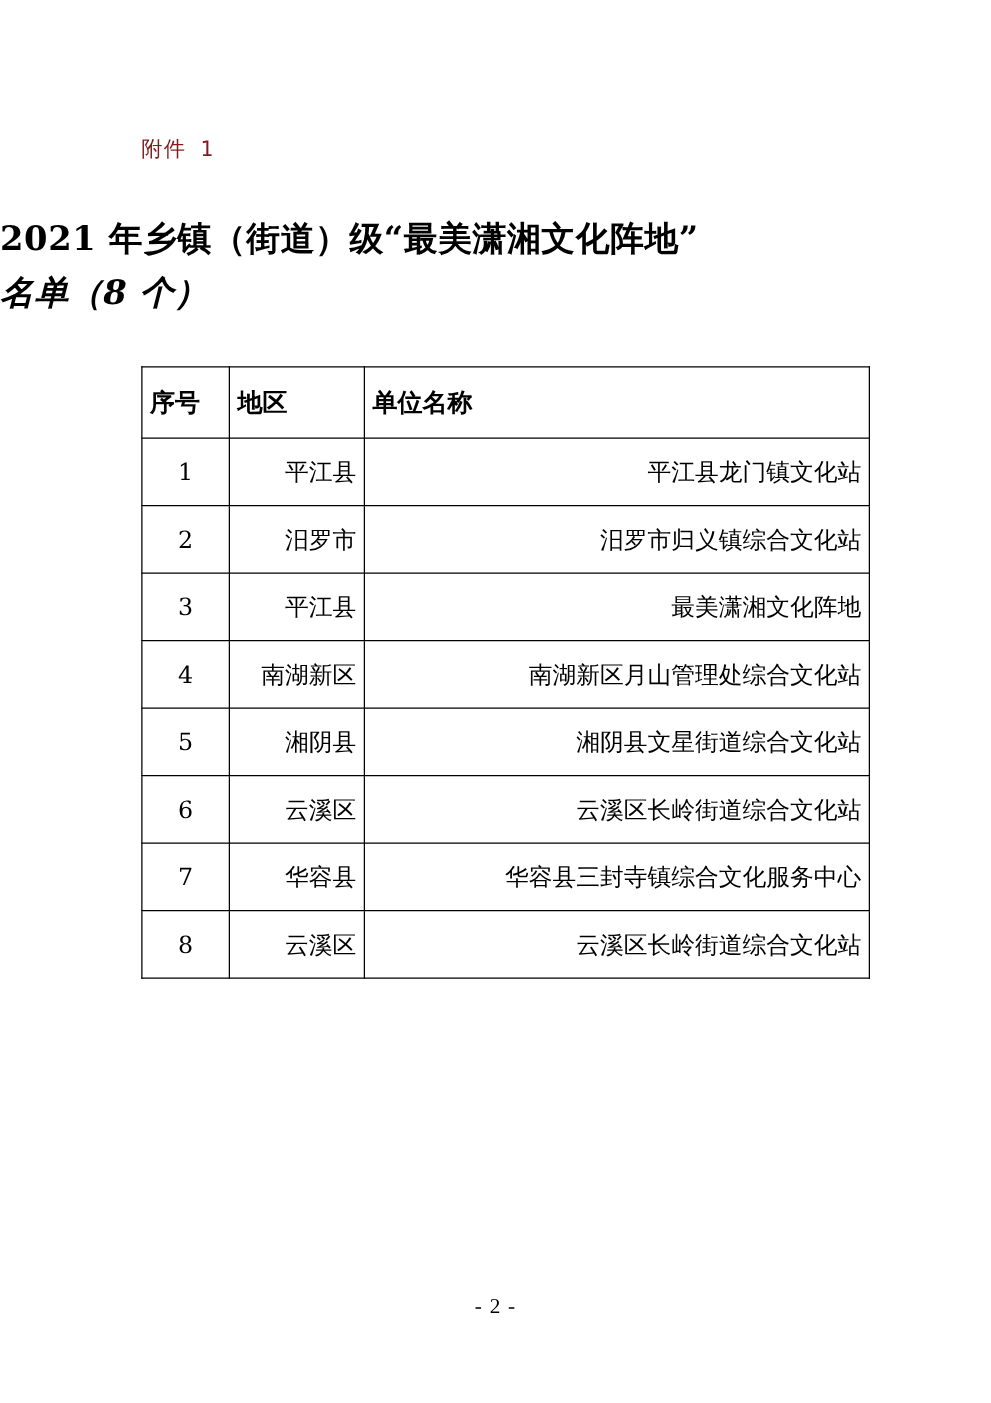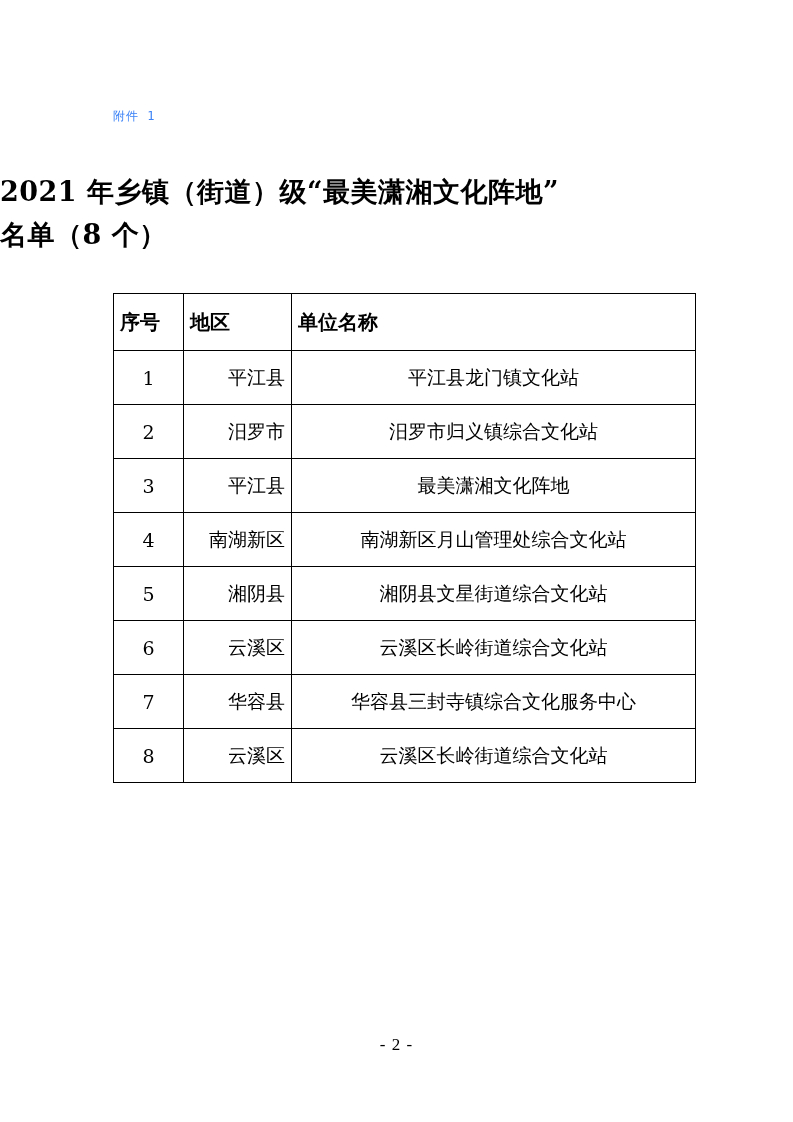--- a/index.html
+++ b/index.html
@@ -19,38 +19,39 @@
     position: relative;
     width: 793px;
     height: 1122px;
     box-sizing: border-box;
   }
   .attachment-label {
     position: absolute;
     left: 113px;
     top: 108px;
     font-family: "DejaVu Sans Mono", monospace;
-    font-size: 12px;
+    font-size: 17px;
     letter-spacing: 1px;
-    color: #3b82f6;
+    color: #7f1d1d;
   }
   .doc-title {
     position: absolute;
     left: 0;
     right: 0;
     top: 170px;
     font-family: "DejaVu Serif", serif;
     font-weight: bold;
     font-size: 27px;
     line-height: 43px;
     letter-spacing: 0.5px;
     color: #000;
   }
   .doc-title .line2 {
     display: block;
+    font-style: italic;
   }
   table.list-table {
     position: absolute;
     left: 113px;
     top: 293px;
     width: 582px;
     border-collapse: collapse;
     table-layout: fixed;
   }
   table.list-table th,
@@ -73,21 +74,21 @@
   col.c-unit { width: 404px; }
   td.idx {
     text-align: center;
     font-family: "Liberation Serif", serif;
     font-size: 20px;
   }
   td.region {
     text-align: right;
   }
   td.unit {
-    text-align: center;
+    text-align: right;
     padding-left: 14px;
   }
   .page-number {
     position: absolute;
     left: 0;
     right: 0;
     top: 1035px;
     text-align: center;
     font-family: "Liberation Serif", serif;
     font-size: 17px;

